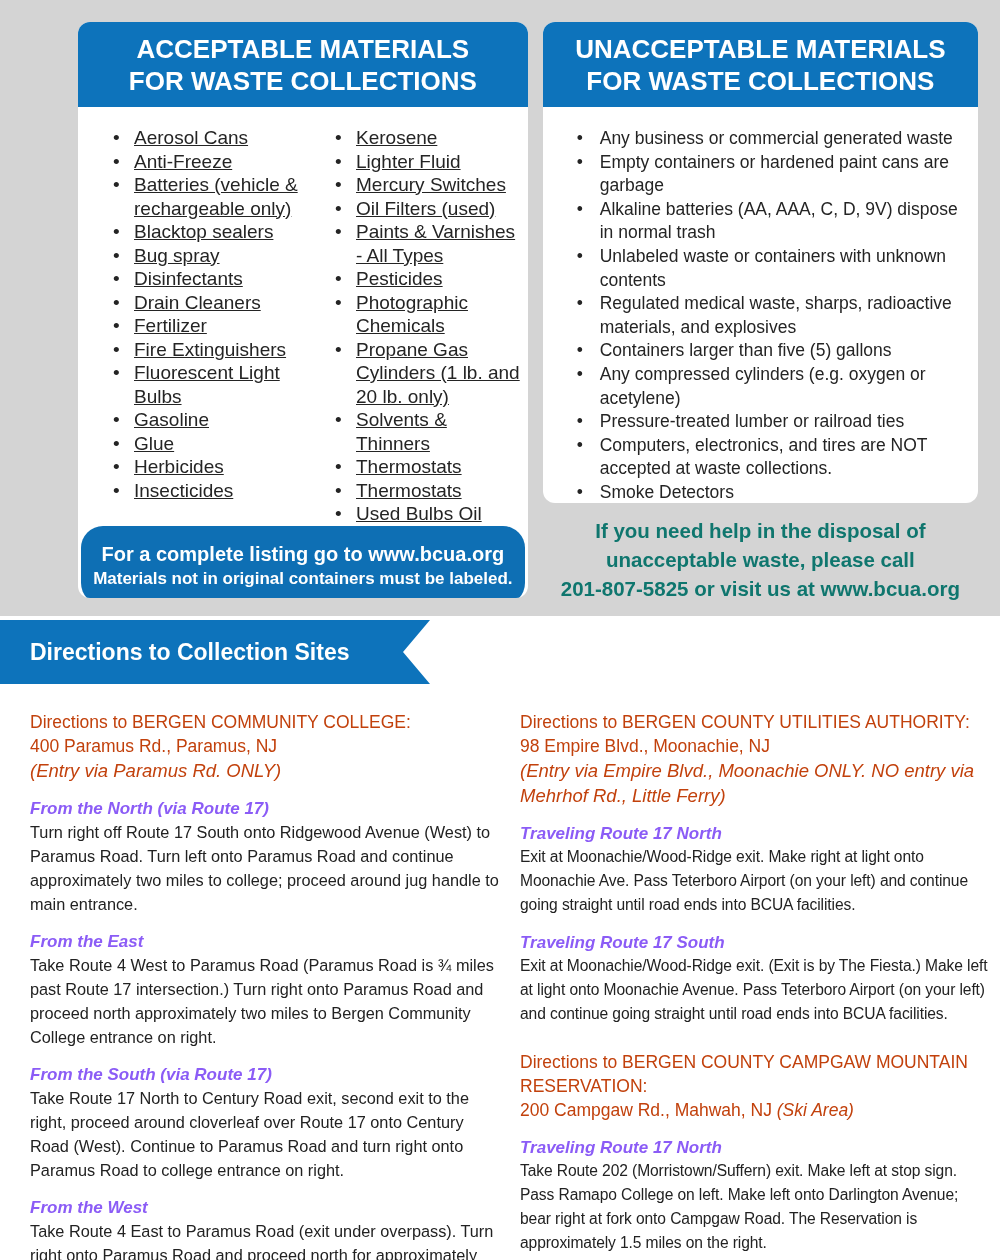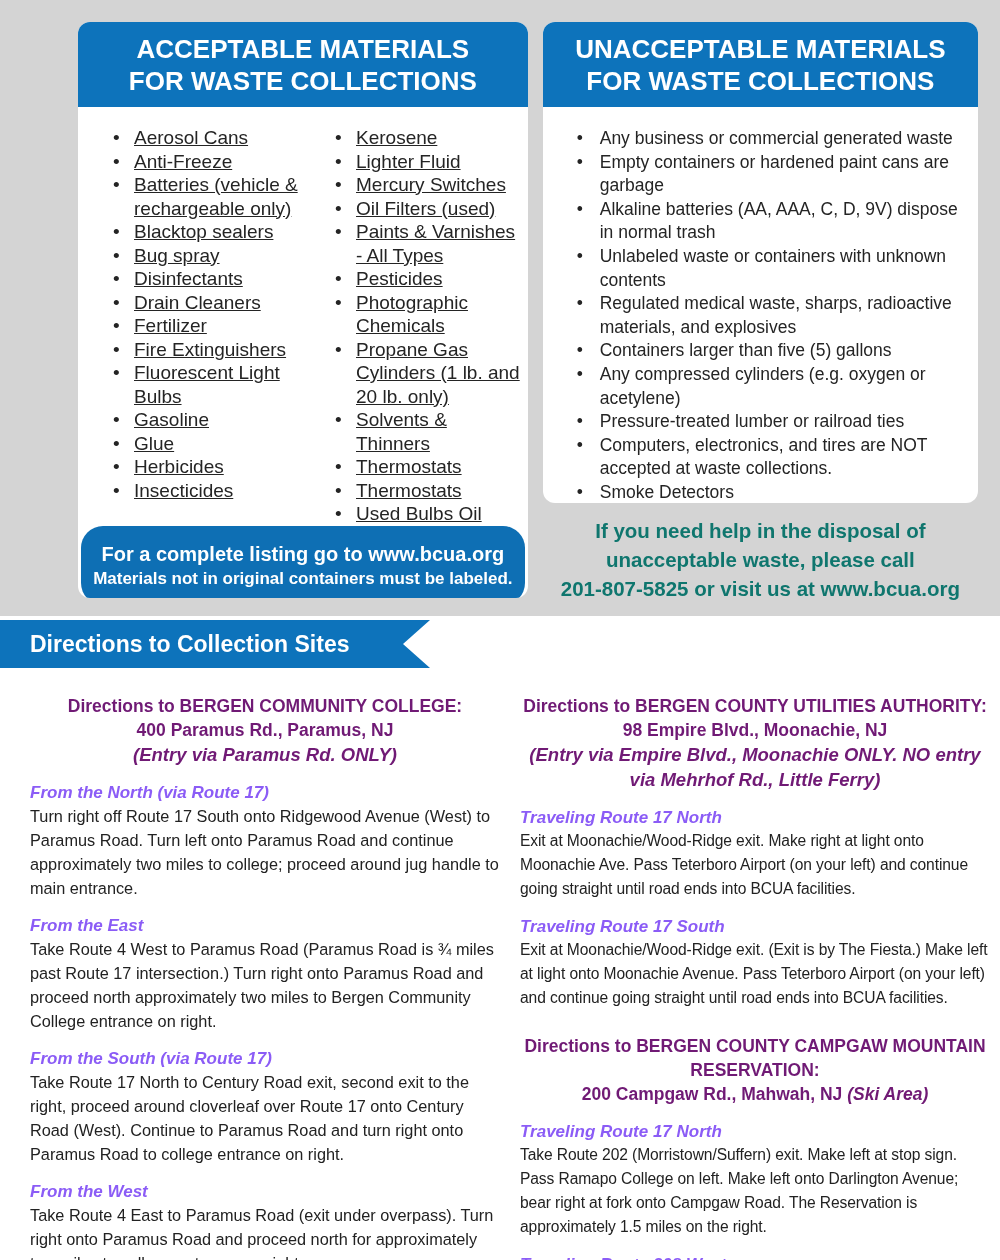--- a/index.html
+++ b/index.html
@@ -95,45 +95,44 @@
     color: #0f766e;
     font-size: 20.5px;
     line-height: 29px;
     list-style: none;
   }
 
   
   .ribbon-row { background: #ffffff; padding-top: 4px; }
   .ribbon {
     width: 430px;
-    height: 48px;
+    height: 64px;
     background: #0d73bb;
     color: #ffffff;
     font-weight: bold;
     font-size: 23px;
     display: flex;
     align-items: center;
     padding-left: 30px;
     clip-path: polygon(0 0, 100% 0, calc(100% - 27px) 50%, 100% 100%, 0 100%);
   }
 
   
   .directions {
     display: flex;
     gap: 20px;
     padding: 26px 15px 0 30px;
   }
   .dir-col { width: 470px; flex: 0 0 auto; }
 
   .dir-heading {
-    color: #701a75;
-    font-weight: bold;
+    color: #c2410c;
+    font-weight: normal;
     font-size: 17.5px;
     line-height: 24px;
-    text-align: center;
   }
   .dir-entry { font-style: italic; font-size: 18.5px; line-height: 25px; }
   .addr-note { font-style: italic; }
 
   .dir-block-campgaw { margin-top: 24px; }
 
   .dir-section { margin-top: 14px; }
   .dir-subhead {
     font-weight: bold;
     font-style: italic;

